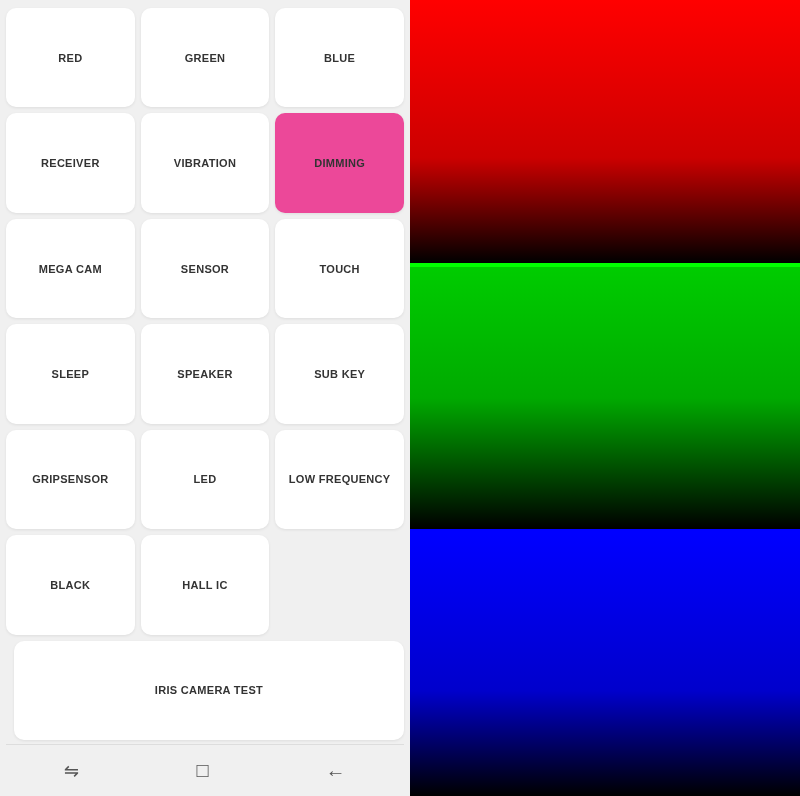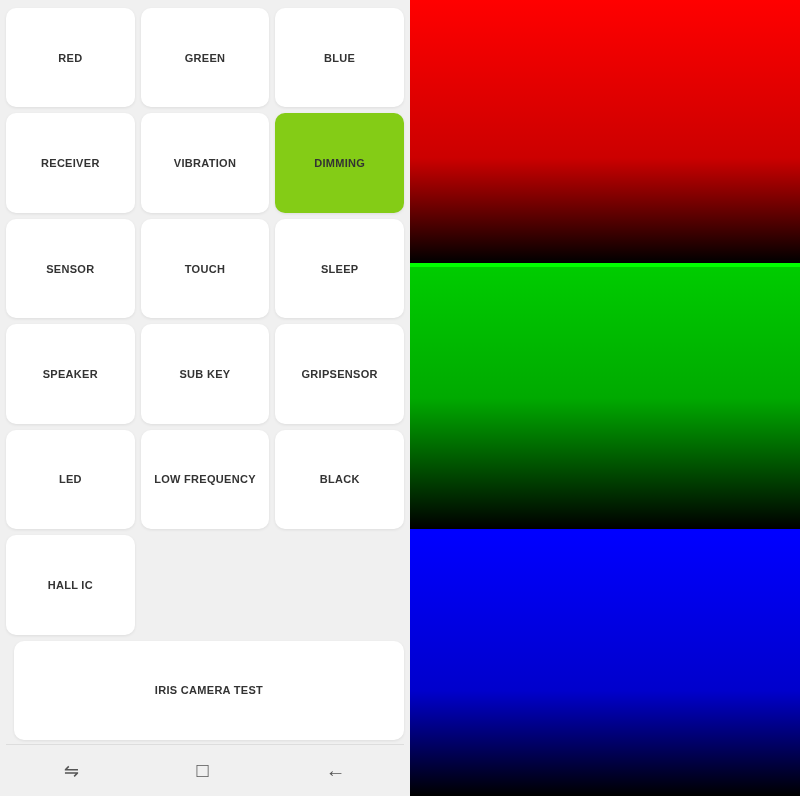--- a/index.html
+++ b/index.html
@@ -43,21 +43,21 @@
       letter-spacing: 0.3px;
       min-height: 70px;
       display: flex;
       align-items: center;
       justify-content: center;
       box-shadow: 0 1px 3px rgba(0,0,0,0.08);
       text-transform: uppercase;
     }
 
     .test-btn.active {
-      background: #84cc16;
+      background: #ec4899;
     }
 
     .test-btn.span-full {
       grid-column: 1 / -1;
       margin-left: 8px;
     }
 
     .bottom-nav {
       height: 52px;
       display: flex;
@@ -118,20 +118,21 @@
   <div class="button-grid">
 
     <button class="test-btn">RED</button>
     <button class="test-btn">GREEN</button>
     <button class="test-btn">BLUE</button>
 
     <button class="test-btn">RECEIVER</button>
     <button class="test-btn">VIBRATION</button>
     <button class="test-btn active">DIMMING</button>
 
+    <button class="test-btn">MEGA CAM</button>
     <button class="test-btn">SENSOR</button>
     <button class="test-btn">TOUCH</button>
 
     <button class="test-btn">SLEEP</button>
     <button class="test-btn">SPEAKER</button>
     <button class="test-btn">SUB KEY</button>
 
     <button class="test-btn">GRIPSENSOR</button>
     <button class="test-btn">LED</button>
 

